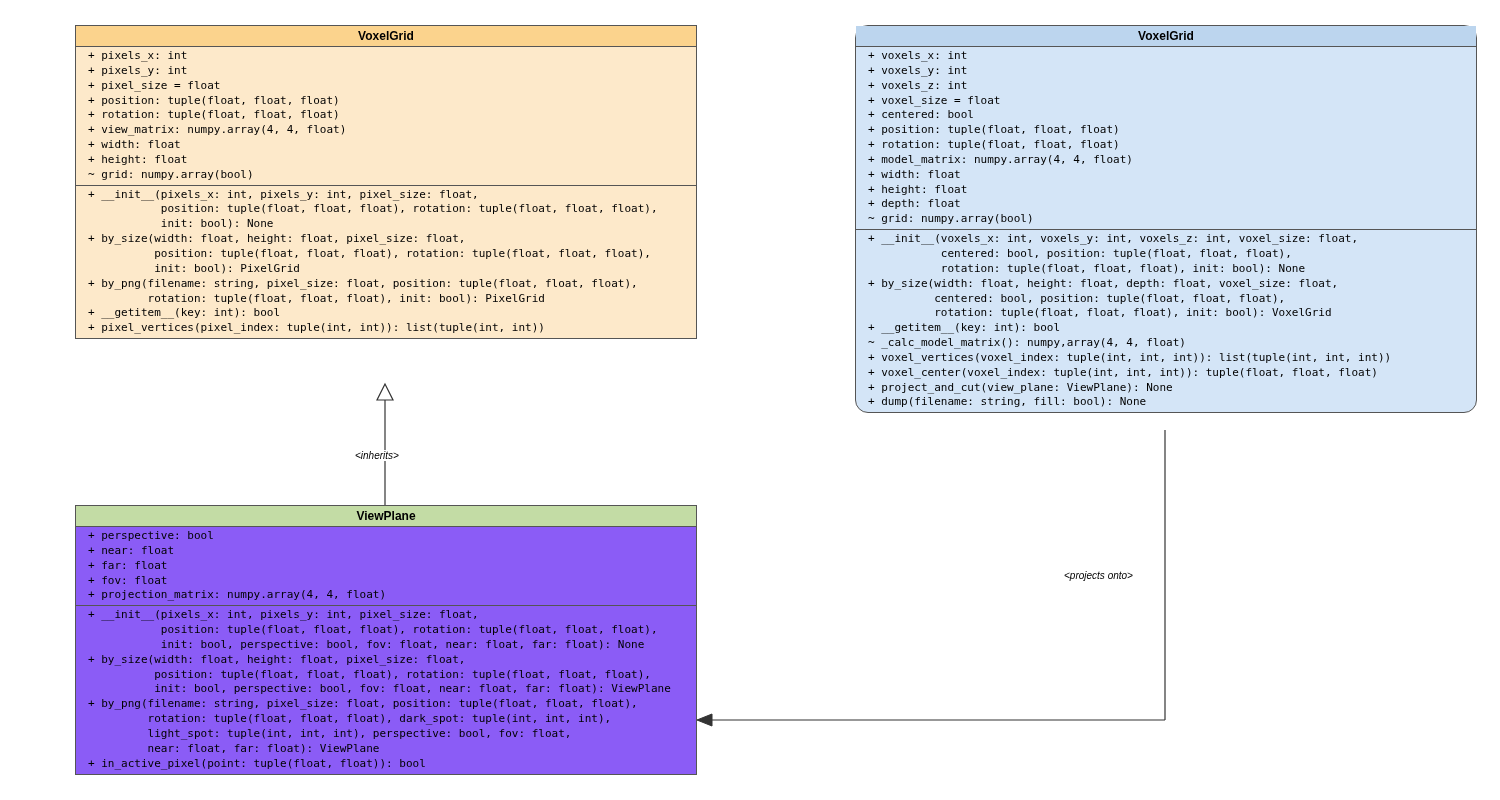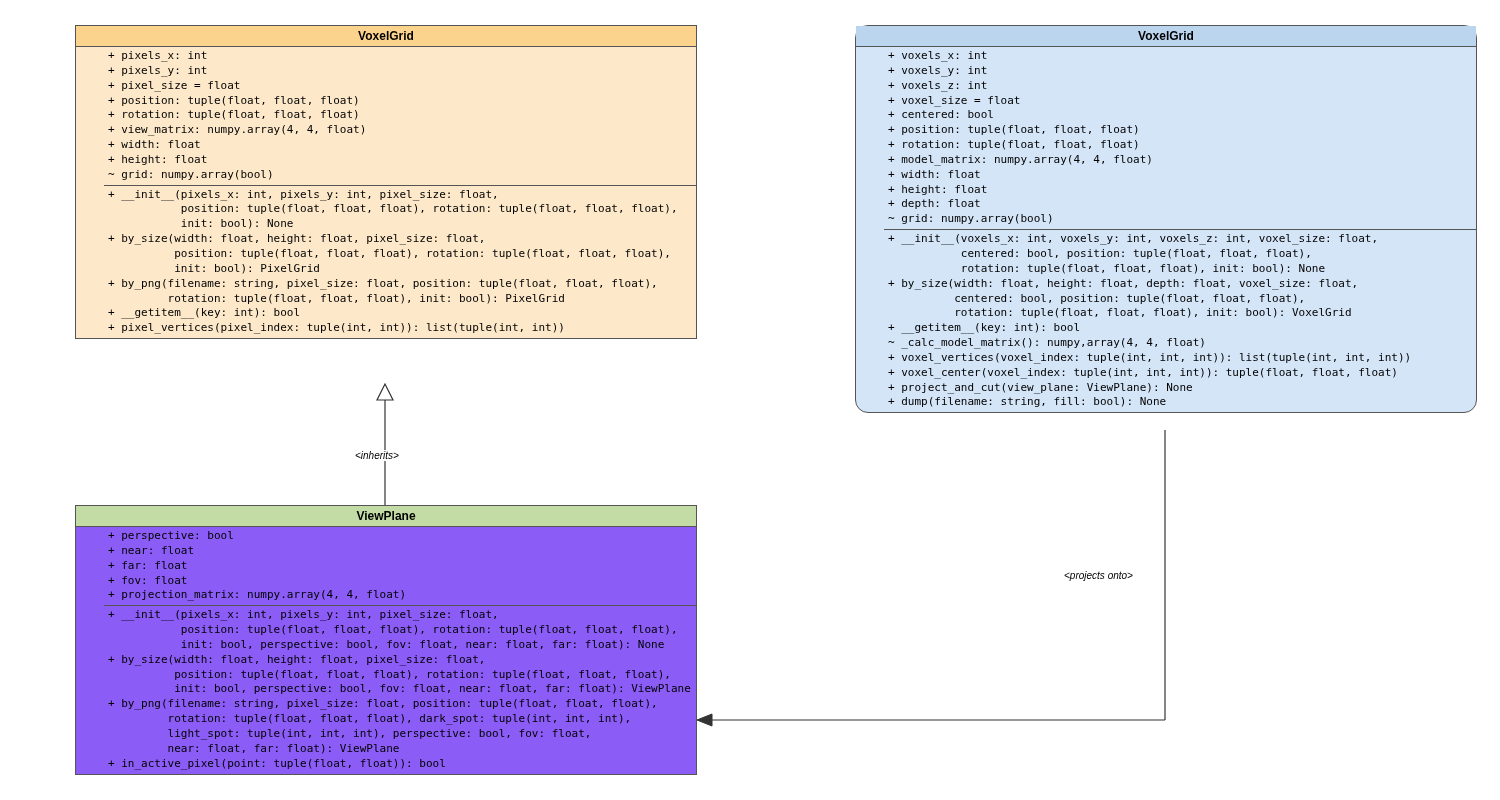--- a/index.html
+++ b/index.html
@@ -20,24 +20,23 @@
   .class-title {
     font-weight: bold;
     text-align: center;
     padding: 3px 4px;
     border-bottom: 1.5px solid #555;
     font-family: sans-serif;
     font-size: 12px;
   }
   .class-section {
     border-bottom: 1.5px solid #555;
-    padding: 2px 4px;
+    padding: 2px 12px;
     line-height: 1.35;
     white-space: pre;
-    margin-left: 28px;
   }
   .class-section:last-child {
     border-bottom: none;
   }
   .pixelgrid { background: #fde9ca; }
   .pixelgrid .class-title { background: #fbd38d; }
   .voxelgrid { background: #d4e5f7; border-radius: 13px; }
   .voxelgrid .class-title { background: #bcd5ee; }
   .viewplane { background: #8b5cf6; }
   .viewplane .class-title { background: #c3dca5; }

